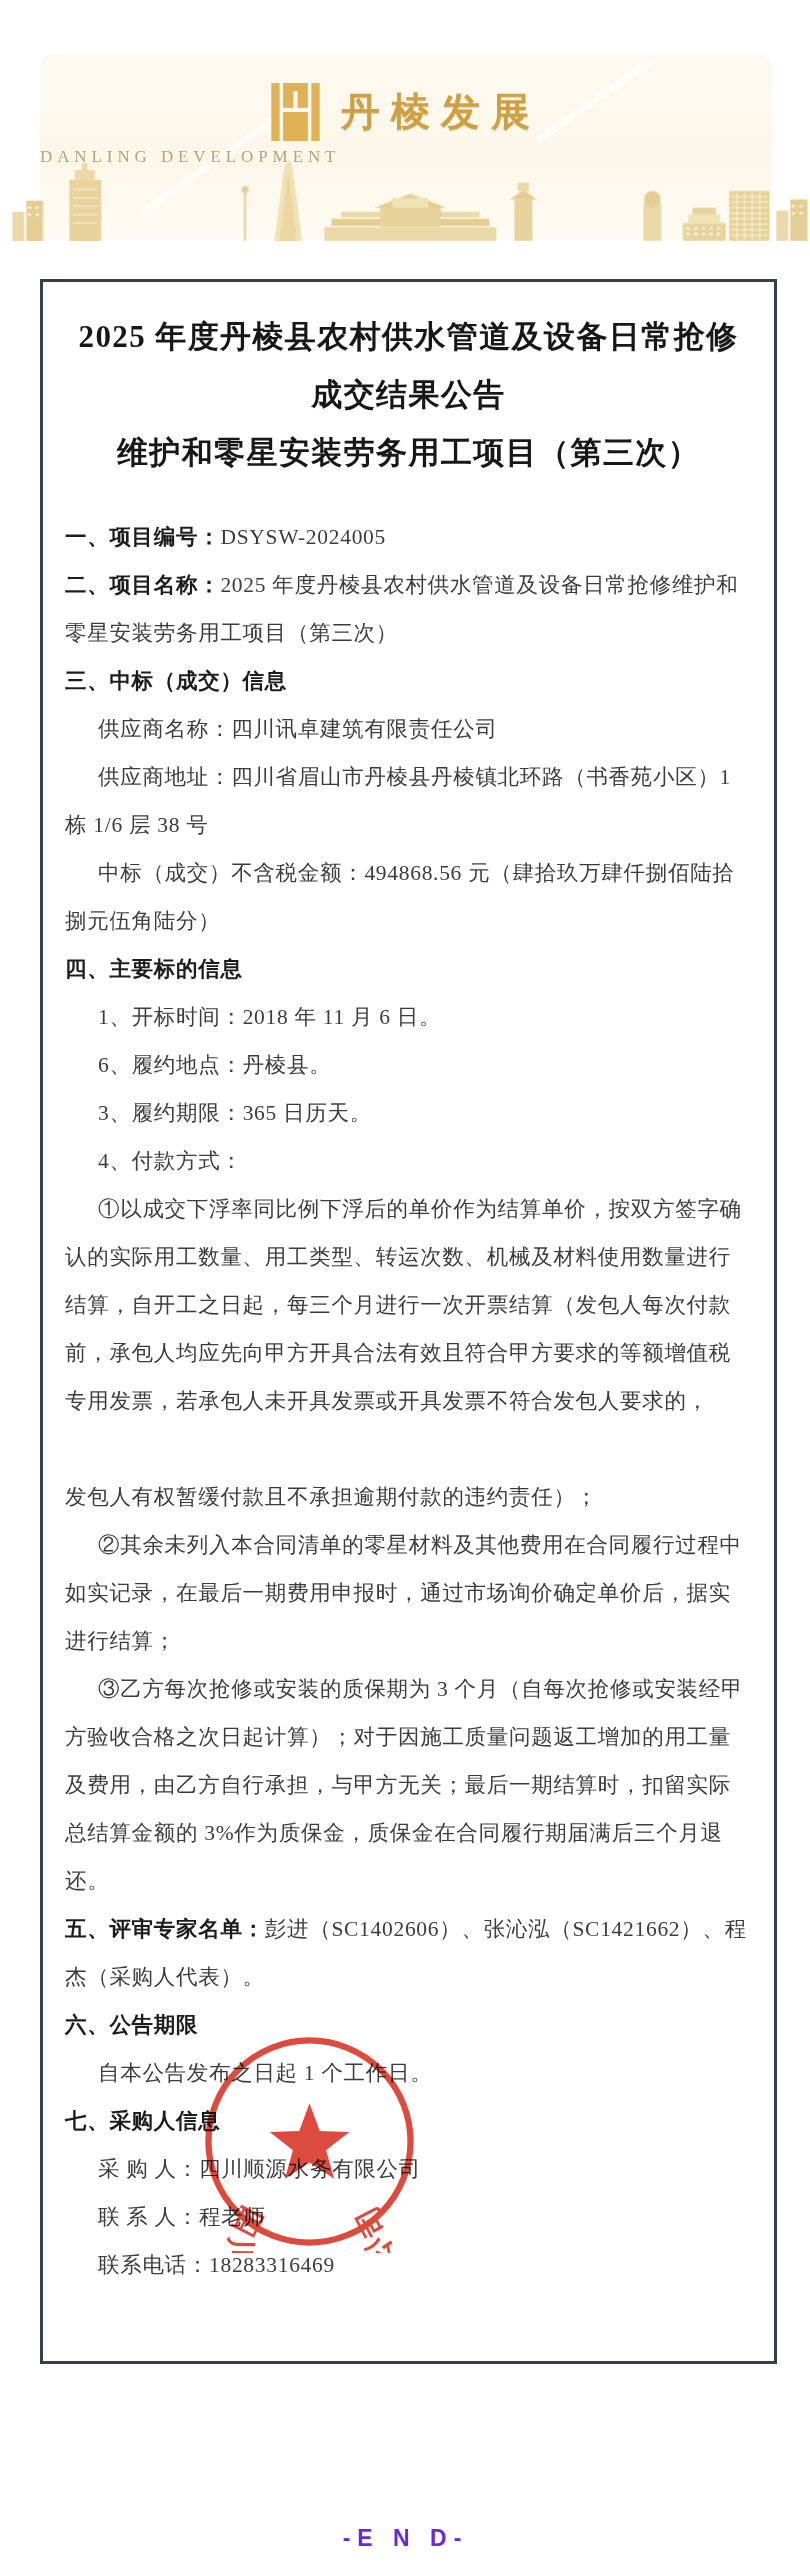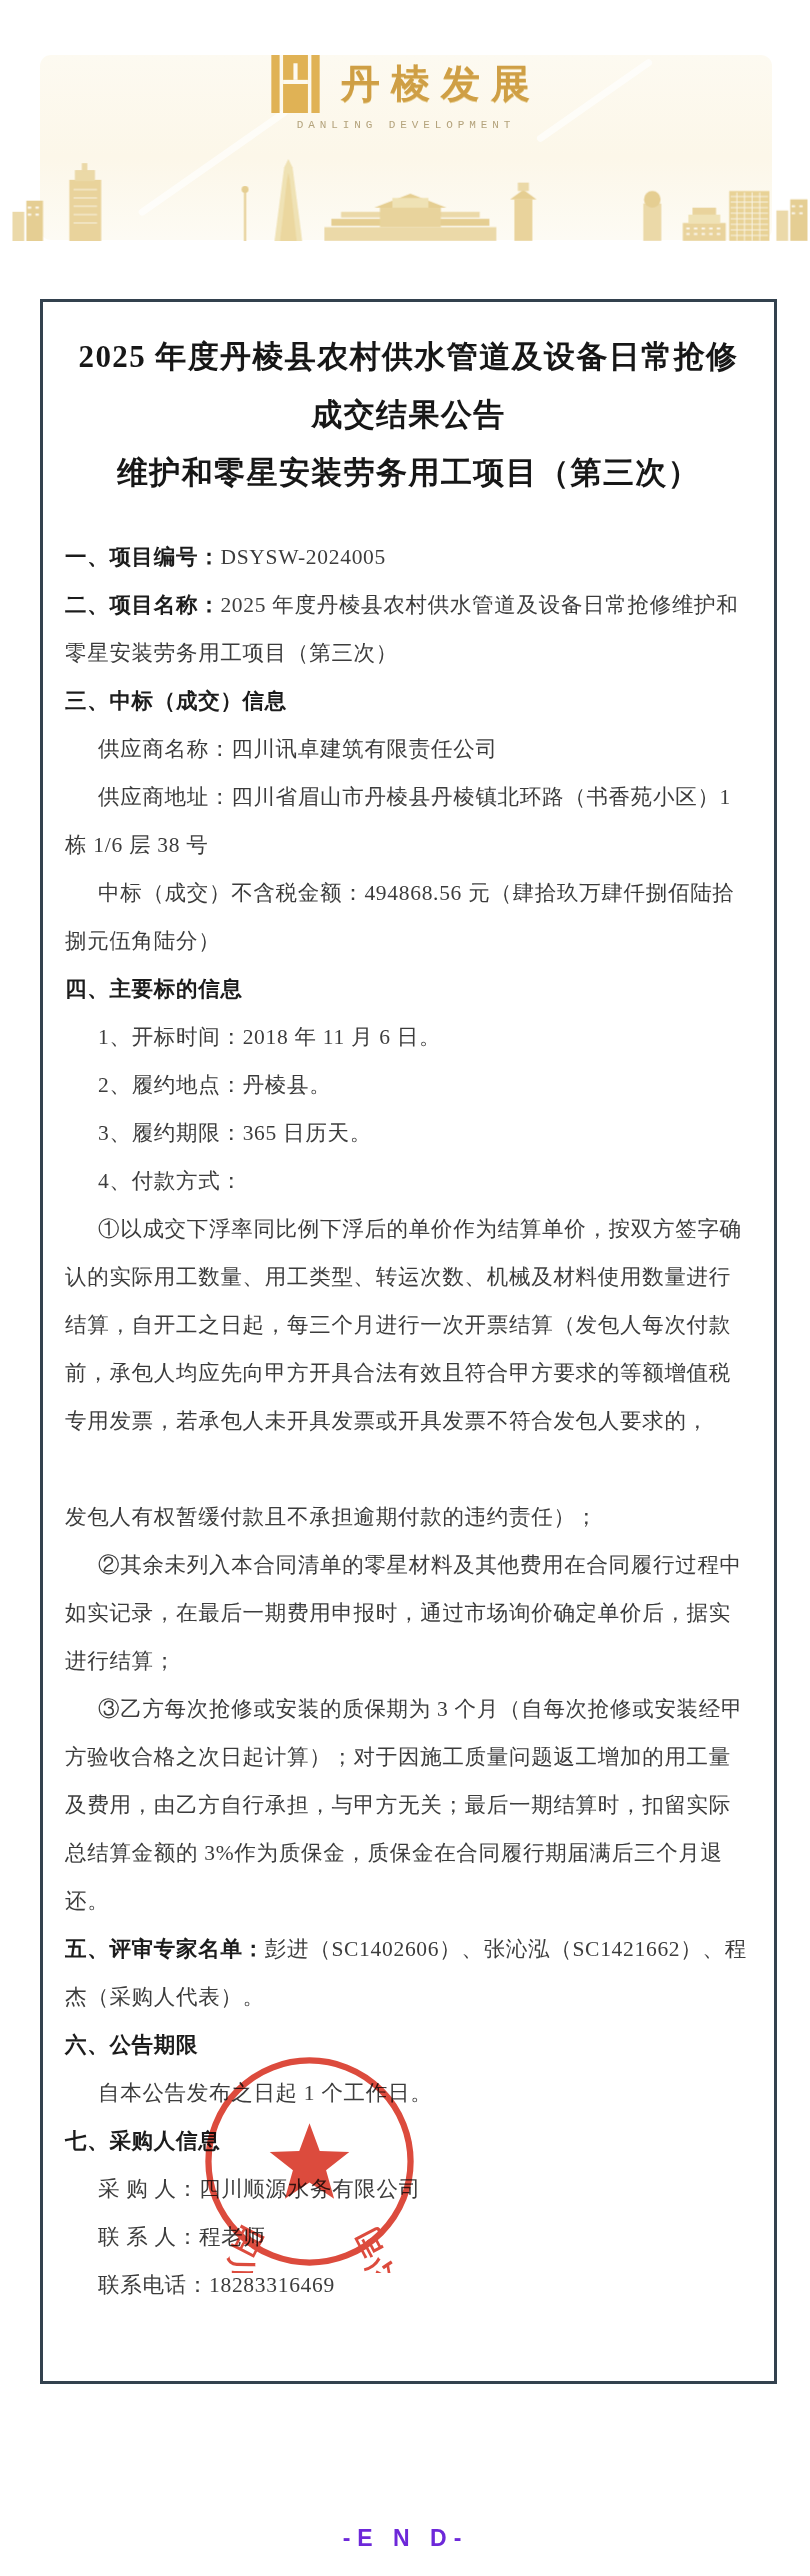--- a/index.html
+++ b/index.html
@@ -10,34 +10,34 @@
   
   .banner{
     position:absolute;left:40px;top:55px;width:732px;height:185px;
     background:linear-gradient(180deg,#fdfaf1 0%,#fcf7e9 55%,#fdfbf4 100%);
     border-radius:11px;overflow:hidden;
   }
   .swoosh{position:absolute;width:180px;height:7px;background:rgba(255,255,255,.65);
     border-radius:4.2px;transform:rotate(-35deg);}
   .swoosh.s1{left:83px;top:104px;}
   .swoosh.s2{left:485px;top:42px;width:139px;}
-  .logo-row{position:relative;display:flex;justify-content:center;align-items:center;gap:21px;}
+  .logo-row{position:relative;display:flex;justify-content:center;align-items:center;gap:21px;margin-top:28px;}
   .logo-mark{width:49px;height:58px;flex:0 0 auto;}
   .logo-name{
     font-family:"Liberation Serif", serif;font-weight:bold;font-size:39px;
     color:#cf9f45;letter-spacing:11px;text-shadow:0 0.7px 0 #e8cf92;white-space:nowrap;
   }
   .logo-sub{
-    position:relative;text-align:center;margin-top:5.5px;font-family:Liberation Mono, monospace;
-    font-size:11px;letter-spacing:4.9px;color:#b4a37c;
+    position:relative;text-align:left;margin-top:5.5px;font-family:Liberation Serif, serif;
+    font-size:17px;letter-spacing:4.9px;color:#b4a37c;
   }
   .skyline{position:absolute;left:0;top:159px;width:811px;height:82px;}
   
   .doc{
-    position:absolute;left:40px;top:299px;width:737px;height:2085px;
+    position:absolute;left:40px;top:279px;width:737px;height:2085px;
     border:3.5px solid #33414e;background:#ffffff;box-sizing:border-box;
     padding:26px 22px 0 22px;
   }
   .doc-title{
     text-align:center;font-family:"Liberation Serif", serif;font-weight:bold;
     font-size:31px;line-height:58px;color:#171717;letter-spacing:1.4px;
   }
   .doc-body{
     margin-top:30.5px;font-size:21.5px;line-height:48px;color:#3c3c3c;
     font-family:"Liberation Serif", serif;letter-spacing:0.7px;
@@ -131,21 +131,21 @@
 
     <p><span class="hd">二、项目名称：</span><span>2025 年度丹棱县农村供水管道及设备日常抢修维护和零星安装劳务用工项目（第三次）</span></p>
 
     <p class="hd">三、中标（成交）信息</p>
     <p class="ind">供应商名称：四川讯卓建筑有限责任公司</p>
     <p class="ind">供应商地址：四川省眉山市丹棱县丹棱镇北环路（书香苑小区）1 栋 1/6 层 38 号</p>
     <p class="ind">中标（成交）不含税金额：494868.56 元（肆拾玖万肆仟捌佰陆拾捌元伍角陆分）</p>
 
     <p class="hd">四、主要标的信息</p>
     <p class="ind">1、开标时间：2018 年 11 月 6 日。</p>
-    <p class="ind">2、履约地点：丹棱县。</p>
+    <p class="ind">6、履约地点：丹棱县。</p>
     <p class="ind">3、履约期限：365 日历天。</p>
     <p class="ind">4、付款方式：</p>
     <p class="ind">①以成交下浮率同比例下浮后的单价作为结算单价，按双方签字确认的实际用工数量、用工类型、转运次数、机械及材料使用数量进行结算，自开工之日起，每三个月进行一次开票结算（发包人每次付款前，承包人均应先向甲方开具合法有效且符合甲方要求的等额增值税专用发票，若承包人未开具发票或开具发票不符合发包人要求的，</p>
     <div class="spacer-line"></div>
     <p>发包人有权暂缓付款且不承担逾期付款的违约责任）；</p>
     <p class="ind">②其余未列入本合同清单的零星材料及其他费用在合同履行过程中如实记录，在最后一期费用申报时，通过市场询价确定单价后，据实进行结算；</p>
     <p class="ind">③乙方每次抢修或安装的质保期为 3 个月（自每次抢修或安装经甲方验收合格之次日起计算）；对于因施工质量问题返工增加的用工量及费用，由乙方自行承担，与甲方无关；最后一期结算时，扣留实际总结算金额的 3%作为质保金，质保金在合同履行期届满后三个月退还。</p>
 
     <p><span class="hd">五、评审专家名单：</span><span>彭进（SC1402606）、张沁泓（SC1421662）、程杰（采购人代表）。</span></p>
 

